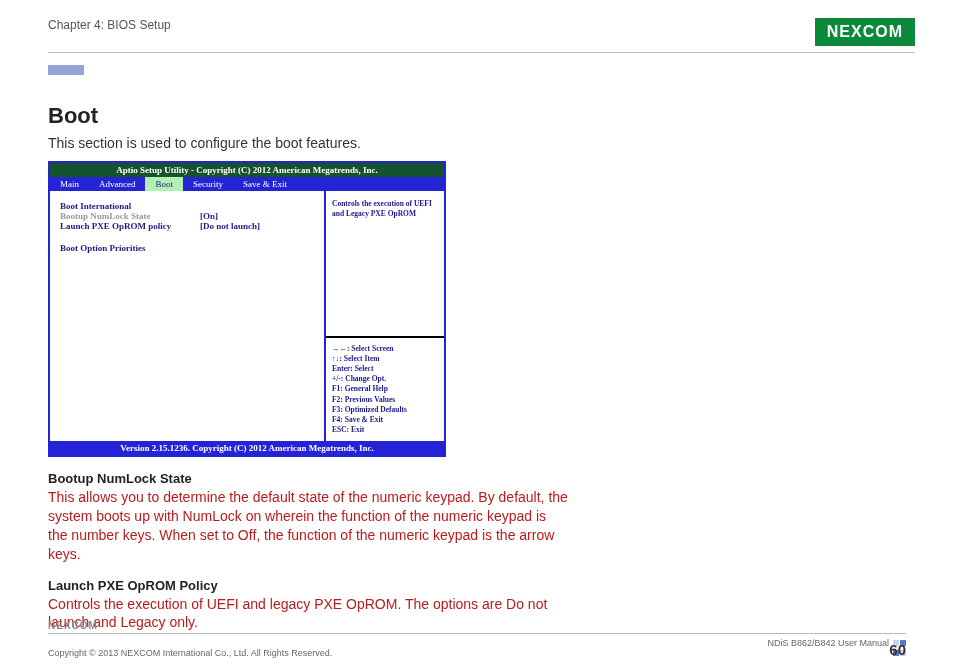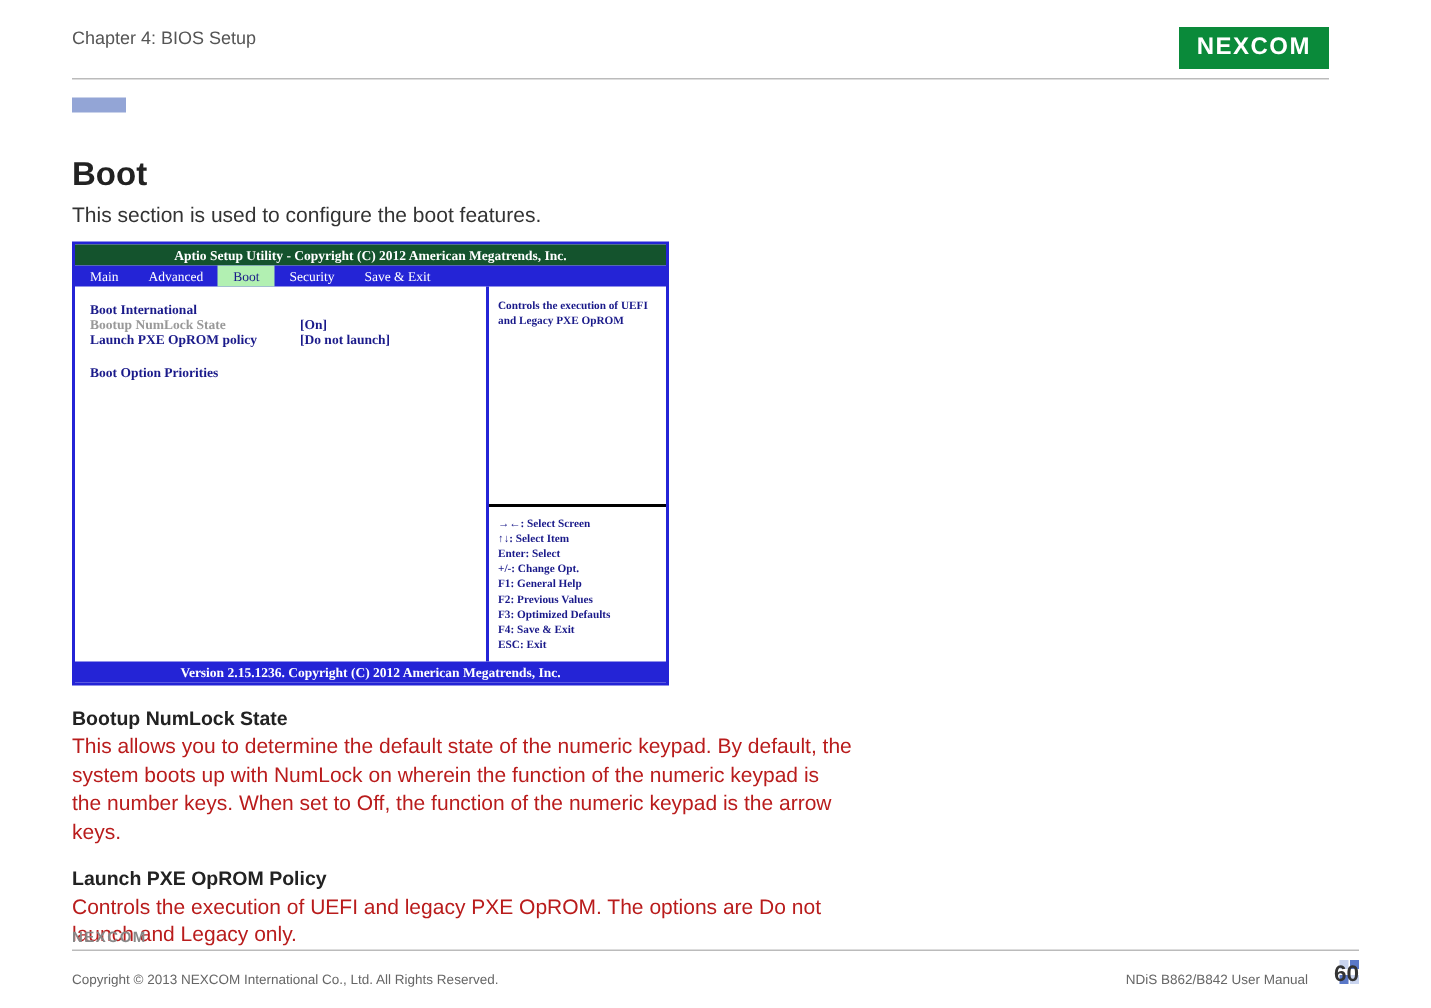--- a/index.html
+++ b/index.html
@@ -1,17 +1,17 @@
 <!DOCTYPE html>
 <html><head>
 <meta charset="utf-8">
 <style>
   * { box-sizing: border-box; margin: 0; padding: 0; }
   body { font-family: "Segoe UI", Arial, sans-serif; background: #fff; width: 954px; height: 672px; position: relative; color: #333; }
-  .page { padding: 18px 68px 0 48px; }
+  .page { padding: 18px 39px 0 48px; }
   .header-row { display: flex; justify-content: space-between; align-items: flex-start; }
   .chapter { font-size: 12px; color: #555; }
   .logo-top { background: #0a8a3a; color: #fff; font-weight: 800; font-size: 16px; letter-spacing: 1px; padding: 3px 10px; border: 2px solid #0a8a3a; display: inline-flex; align-items: center; }
   .logo-top .nx { color:#fff; }
   .divider { border: 0; border-top: 1px solid #bbb; margin-top: 6px; }
   .accent-bar { width: 36px; height: 10px; background: #3b5bb5; margin-top: 12px; margin-bottom: 28px; opacity: .55; }
   .title { font-size: 22px; font-weight: 700; color: #222; margin-bottom: 6px; }
   .intro { font-size: 14px; color: #333; margin-bottom: 10px; }
   .bios { width: 398px; border: 2px solid #2424d6; background: #fff; font-family: "Times New Roman", Times, serif; }
   .bios-title { background: #14532d; color: #fff; text-align: center; font-weight: 700; font-size: 9px; padding: 2px 0; }
@@ -102,18 +102,18 @@
   <div class="sect-heading">Launch PXE OpROM Policy</div>
   <div class="sect-body">Controls the execution of UEFI and legacy PXE OpROM. The options are Do not launch and Legacy only.</div>
 </div>
 
 <div class="footer">
   <div class="logo-small">NEXCOM</div>
   <hr class="footer-line">
   <div class="footer-row">
     <div>Copyright © 2013 NEXCOM International Co., Ltd. All Rights Reserved.</div>
     <div class="footer-center">60</div>
-    <div style="display:flex; align-items:flex-end; gap:20px;">
+    <div style="display:flex; align-items:flex-start; gap:3px;">
       <span>NDiS B862/B842 User Manual</span>
       <span><span class="sq light"></span><span class="sq"></span><br><span class="sq"></span><span class="sq light"></span></span>
     </div>
   </div>
 </div>
 
 </body></html>

